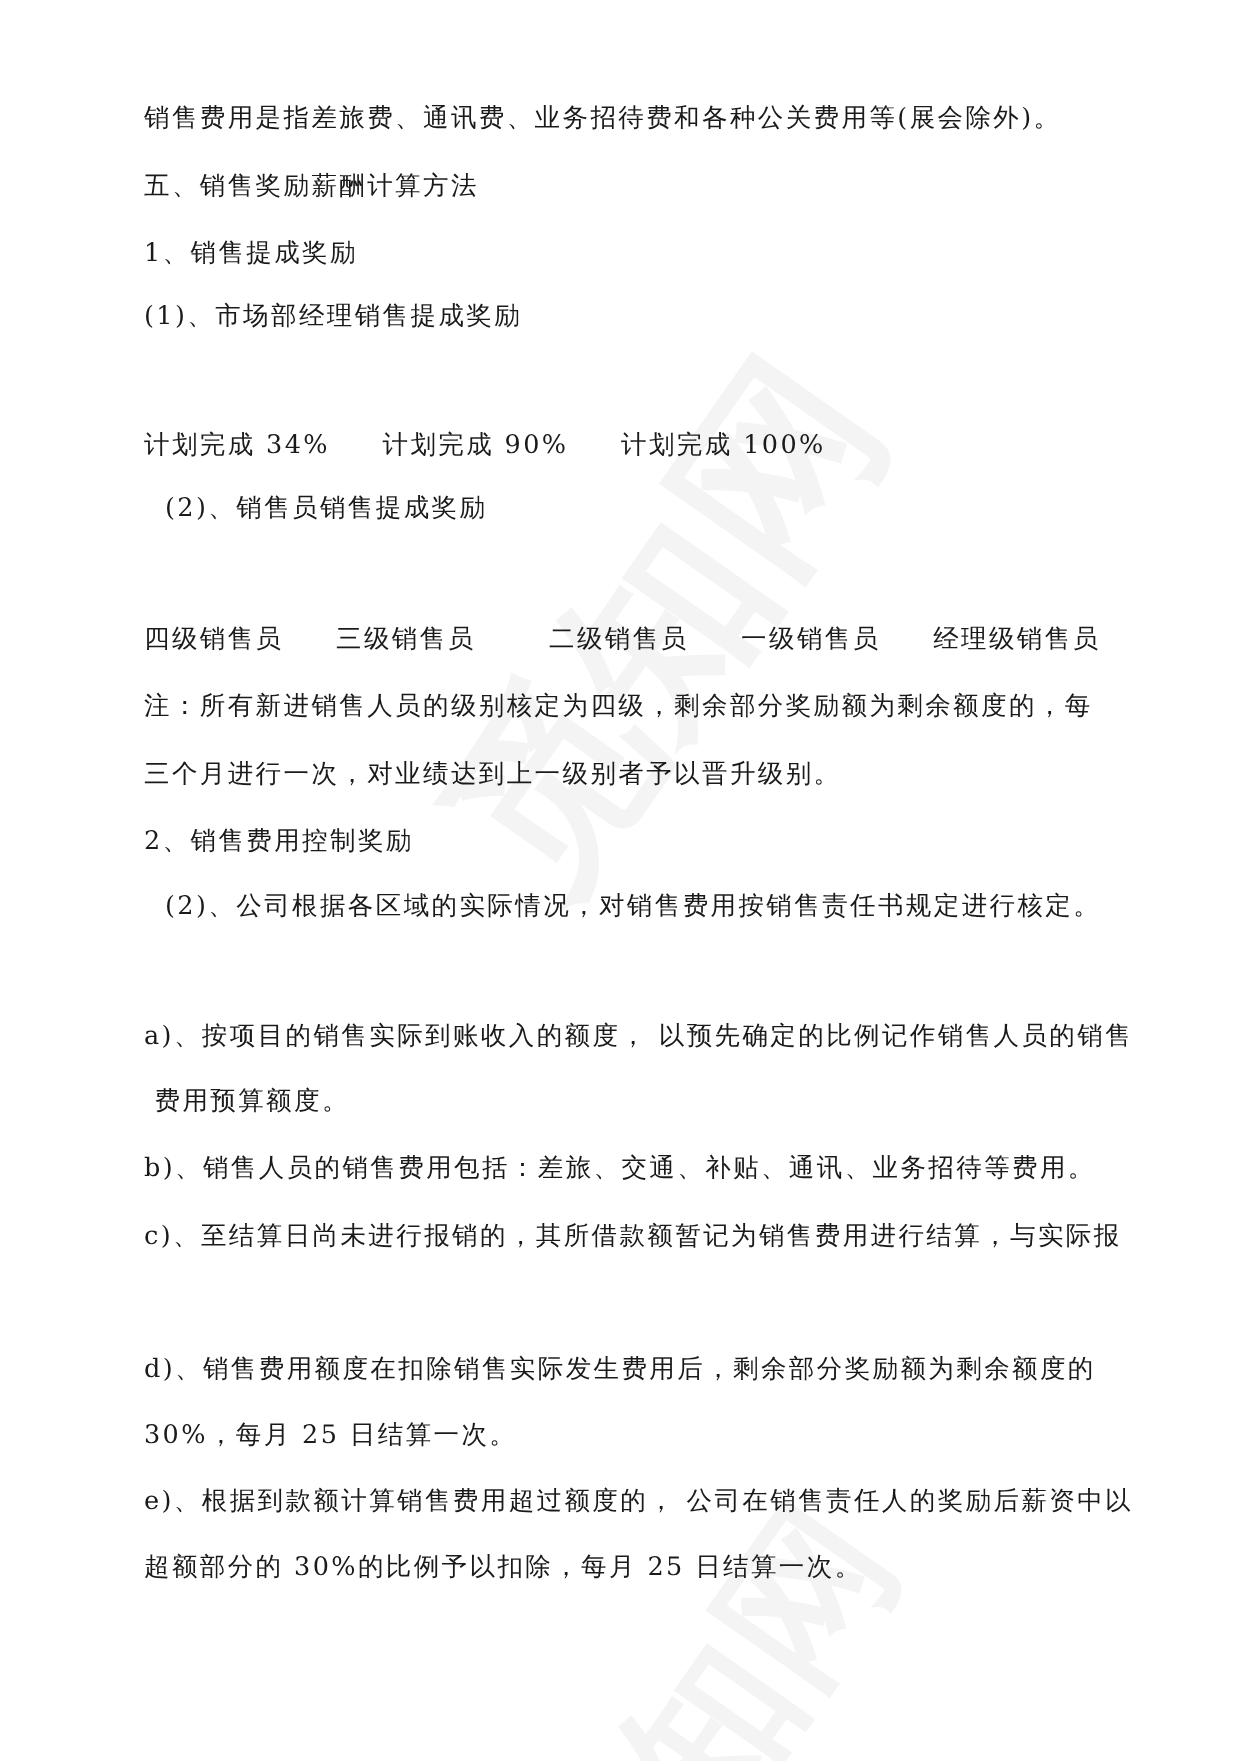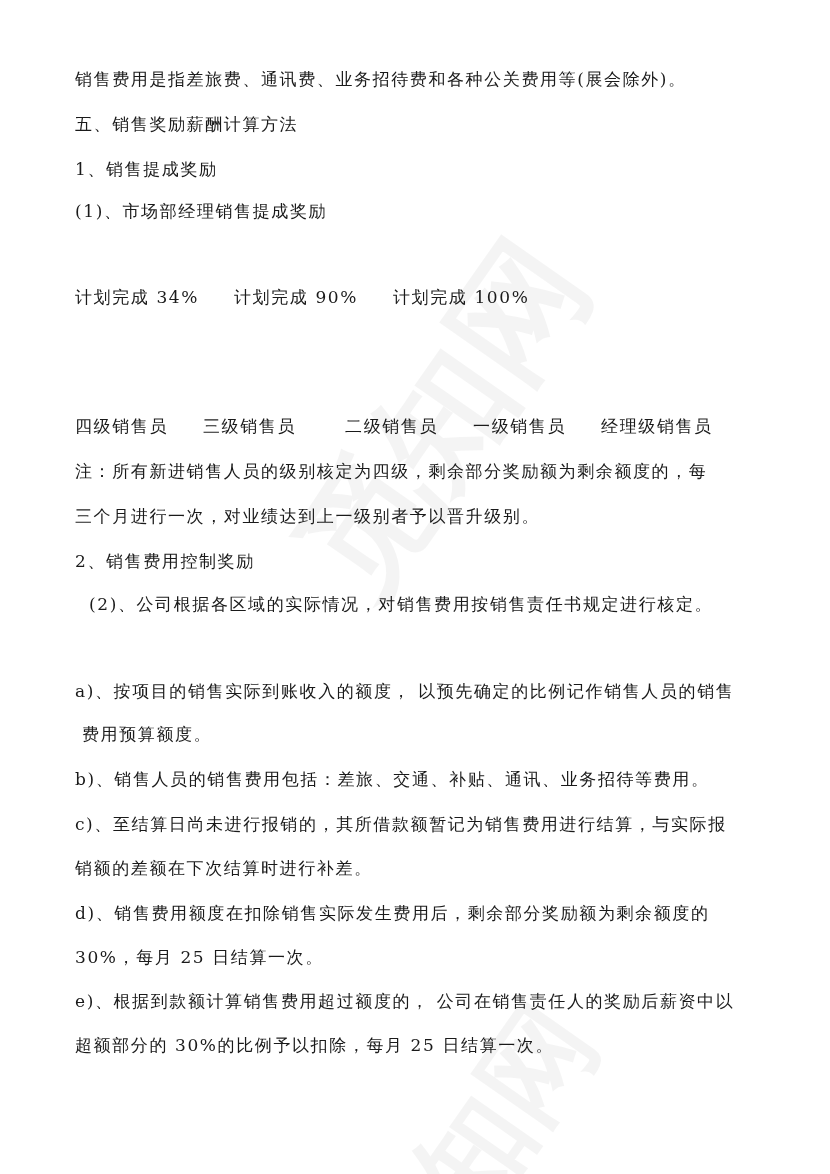--- a/index.html
+++ b/index.html
@@ -16,21 +16,21 @@
       color: #1a1a1a;
     }
     .page {
       position: absolute;
       left: 0; top: 0;
       width: 830px;
       height: 1174px;
     }
     .line {
       position: absolute;
-      left: 75px;
+      left: 96px;
       font-size: 17px;
       line-height: 22px;
       white-space: pre;
       letter-spacing: 1.6px;
     }
     .watermark {
       position: absolute;
       font-family: "DejaVu Sans", sans-serif;
       font-weight: bold;
       color: rgba(0,0,0,0.045);
@@ -47,28 +47,28 @@
 <div class="page">
 
   <div class="watermark wm1">觅知网</div>
   <div class="watermark wm2">觅知网</div>
 
   <div class="line" style="top:68px">销售费用是指差旅费、通讯费、业务招待费和各种公关费用等(展会除外)。</div>
   <div class="line" style="top:113px">五、销售奖励薪酬计算方法</div>
   <div class="line" style="top:158px">1、销售提成奖励</div>
   <div class="line" style="top:200px">(1)、市场部经理销售提成奖励</div>
   <div class="line" style="top:286px">计划完成 34%     计划完成 90%     计划完成 100%</div>
+  <div class="line" style="top:328px">  (2)、销售员销售提成奖励</div>
   <div class="line" style="top:415px">四级销售员     三级销售员       二级销售员     一级销售员     经理级销售员</div>
   <div class="line" style="top:460px">注：所有新进销售人员的级别核定为四级，剩余部分奖励额为剩余额度的，每</div>
   <div class="line" style="top:505px">三个月进行一次，对业绩达到上一级别者予以晋升级别。</div>
   <div class="line" style="top:550px">2、销售费用控制奖励</div>
   <div class="line" style="top:593px">  (2)、公司根据各区域的实际情况，对销售费用按销售责任书规定进行核定。</div>
   <div class="line" style="top:680px">a)、按项目的销售实际到账收入的额度， 以预先确定的比例记作销售人员的销售</div>
   <div class="line" style="top:723px"> 费用预算额度。</div>
   <div class="line" style="top:813px">c)、至结算日尚未进行报销的，其所借款额暂记为销售费用进行结算，与实际报</div>
   <div class="line" style="top:768px">b)、销售人员的销售费用包括：差旅、交通、补贴、通讯、业务招待等费用。</div>
-  <div class="line" style="top:857px">销额的差额在下次结算时进行补差。</div>
   <div class="line" style="top:902px">d)、销售费用额度在扣除销售实际发生费用后，剩余部分奖励额为剩余额度的</div>
   <div class="line" style="top:946px">30%，每月 25 日结算一次。</div>
   <div class="line" style="top:990px">e)、根据到款额计算销售费用超过额度的， 公司在销售责任人的奖励后薪资中以</div>
   <div class="line" style="top:1034px">超额部分的 30%的比例予以扣除，每月 25 日结算一次。</div>
 
 </div>
 
 </body></html>

